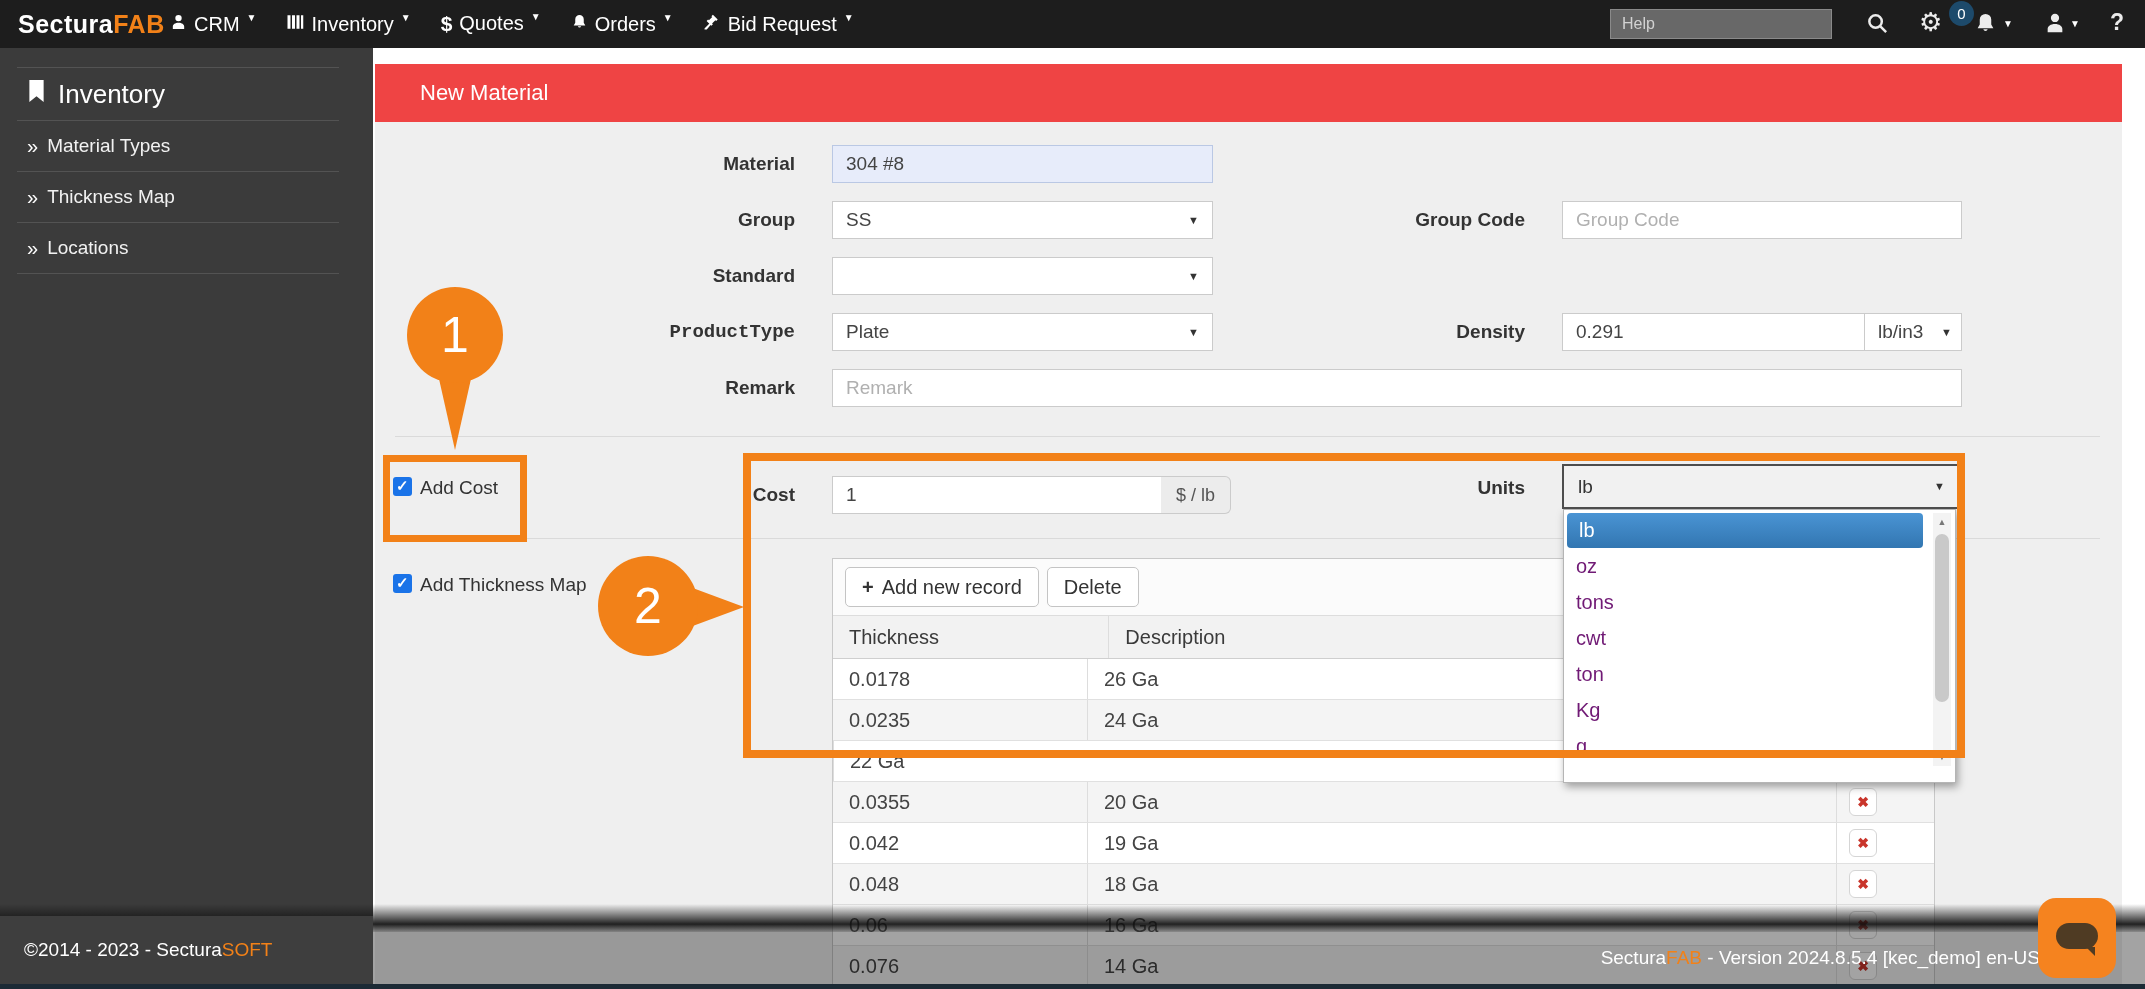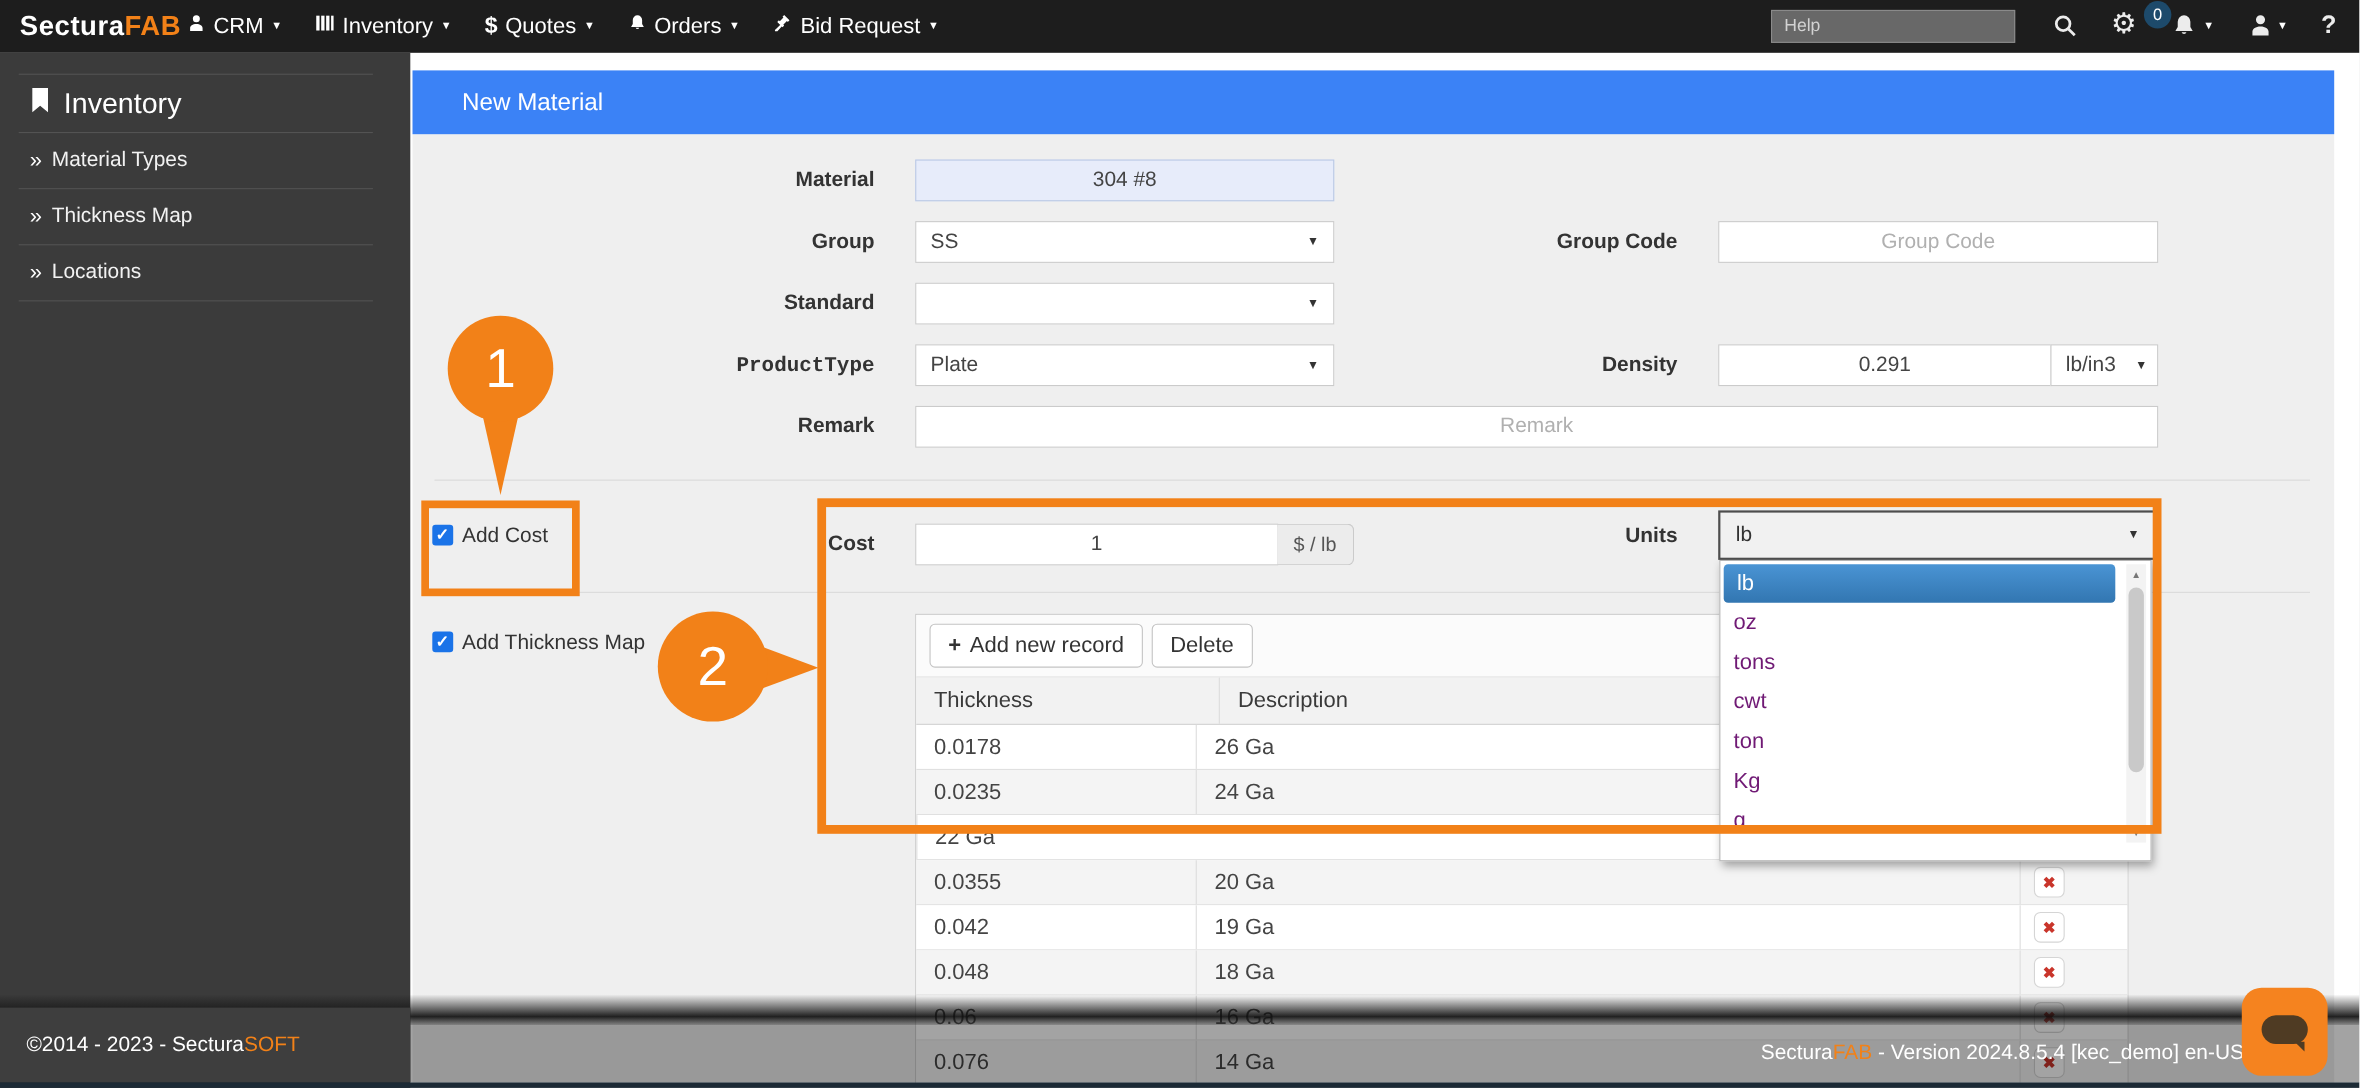--- a/index.html
+++ b/index.html
@@ -10,45 +10,45 @@
     font-family:"Liberation Sans", sans-serif;
     overflow:hidden;
   }
   .abs { position:absolute; }
 
   
   .navbar { left:0; top:0; width:2145px; height:48px; background:#1d1d1d; z-index:20; }
   .brand { left:18px; top:0; height:48px; display:flex; align-items:center; font-size:25px; font-weight:bold; letter-spacing:.5px; }
   .brand .w { color:#fff; } .brand .o { color:#f28118; }
   .nav-menu { left:170px; top:0; height:48px; display:flex; align-items:center; gap:30px; }
-  .nav-item { display:flex; align-items:center; gap:7px; color:#fff; font-size:20px; cursor:pointer; }
+  .nav-item { display:flex; gap:7px; color:#fff; font-size:20px; cursor:pointer; }
   .nav-item svg { fill:#fff; }
   .caret { font-size:10px; color:#fff; line-height:1; }
   .caret.dark { color:#333; font-size:11px; }
   .nav-dollar { font-size:21px; font-weight:bold; color:#fff; }
   .help-box { left:1610px; top:9px; width:222px; height:30px; background:#686868; border:1px solid #8a8a8a; color:#d2d2d2; font-size:16px; padding-left:11px; outline:none; }
   .nav-ico { color:#ececec; }
   .badge { left:1949px; top:1px; width:25px; height:25px; border-radius:50%; background:#1d4a6b; color:#fff; font-size:15px; text-align:center; line-height:25px; z-index:21; }
 
   
   .sidebar { left:0; top:48px; width:373px; height:941px; background:#3b3b3b; z-index:5; }
   .sidebar-inner { position:absolute; left:17px; top:19px; width:322px; }
   .side-title { height:54px; border-top:1px solid #535353; border-bottom:1px solid #535353; display:flex; align-items:center; gap:12px; padding-left:10px; color:#fff; font-size:26px; }
   .side-item { height:51px; border-bottom:1px solid #535353; display:flex; align-items:center; gap:9px; padding-left:10px; color:#f2f2f2; font-size:19px; cursor:pointer; }
   .chev { color:#fff; font-size:20px; }
 
   
-  .page-header { left:375px; top:64px; width:1747px; height:58px; background:#3b82f6; z-index:6; }
+  .page-header { left:375px; top:64px; width:1747px; height:58px; background:#ef4444; z-index:6; }
   .page-title { position:absolute; left:45px; top:0; height:58px; display:flex; align-items:center; color:#fff; font-size:22px; }
   .panel { left:375px; top:122px; width:1747px; height:867px; background:#efefef; z-index:1; }
 
   .flabel { position:absolute; width:220px; text-align:right; font-weight:bold; font-size:19px; color:#333; z-index:8; }
   .lcol { left:575px; } .rcol { left:1305px; }
 
-  .tinput { position:absolute; height:38px; border:1px solid #cbcbcb; background:#fff; font-size:19px; color:#444; padding:0 13px; outline:none; z-index:8; font-family:"Liberation Sans",sans-serif;text-align:center; }
+  .tinput { position:absolute; height:38px; border:1px solid #cbcbcb; background:#fff; font-size:19px; color:#444; padding:0 13px; outline:none; z-index:8; font-family:"Liberation Sans",sans-serif; }
   .tinput::placeholder { color:#b0b0b0; }
   .tinput.autofill { background:#e7ecfa; border-color:#bac8e4; }
 
   .fselect { position:absolute; height:38px; background:#fff; border:1px solid #cbcbcb; font-size:19px; color:#444; display:flex; align-items:center; padding:0 13px; z-index:8; cursor:pointer; }
   .fselect .caret-r { position:absolute; right:13px; }
 
   .hr { position:absolute; height:1px; background:#dadada; z-index:7; }
 
   .cb { position:absolute; width:19px; height:19px; background:#1a73e8; border-radius:3px; z-index:8; cursor:pointer; }
   .cb::after { content:'✓'; position:absolute; left:3px; top:0px; color:#fff; font-size:15px; font-weight:bold; }

